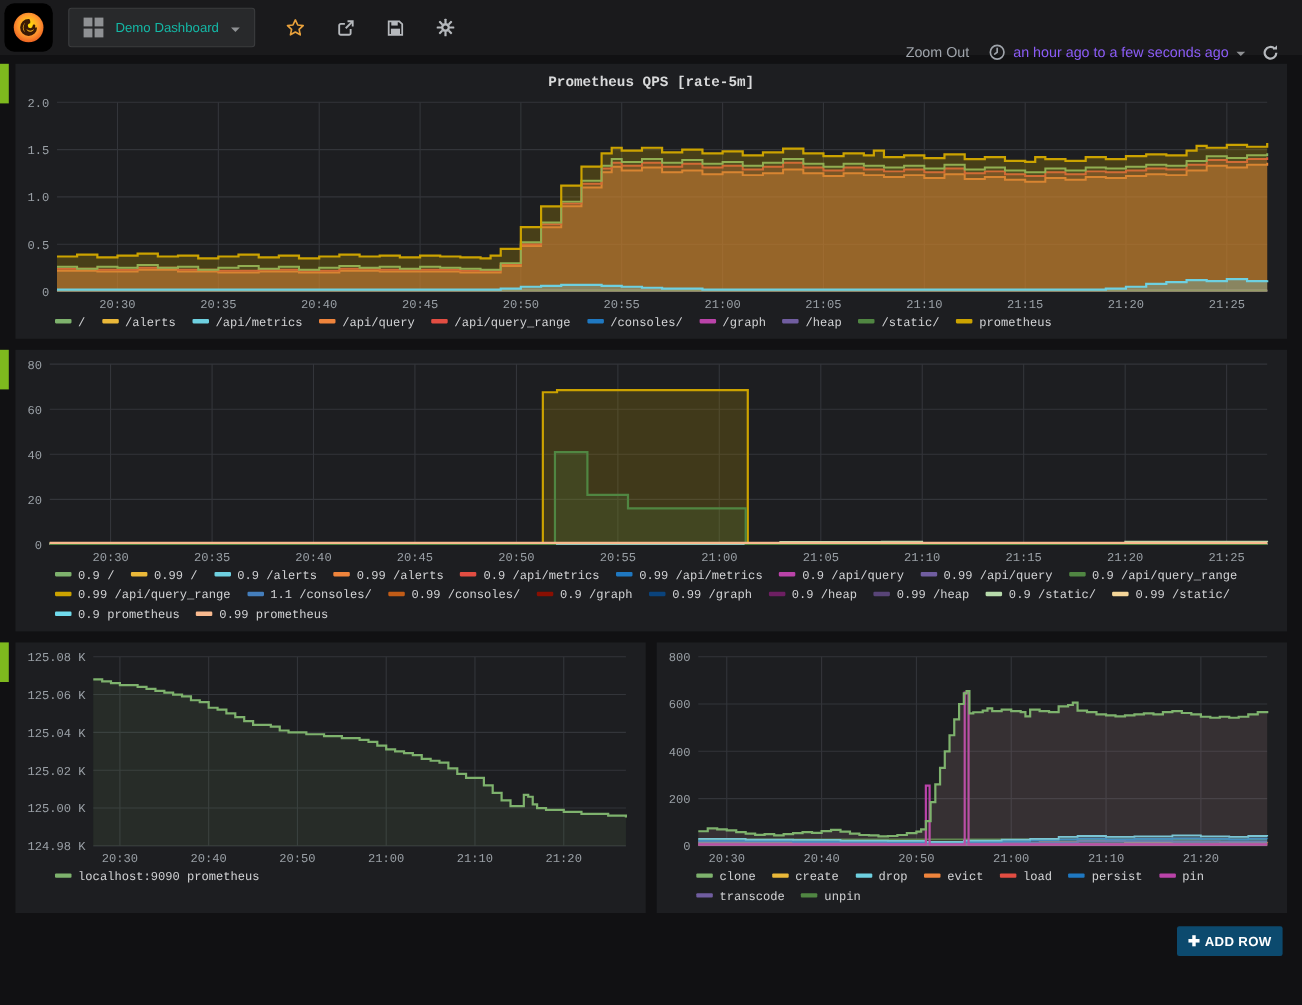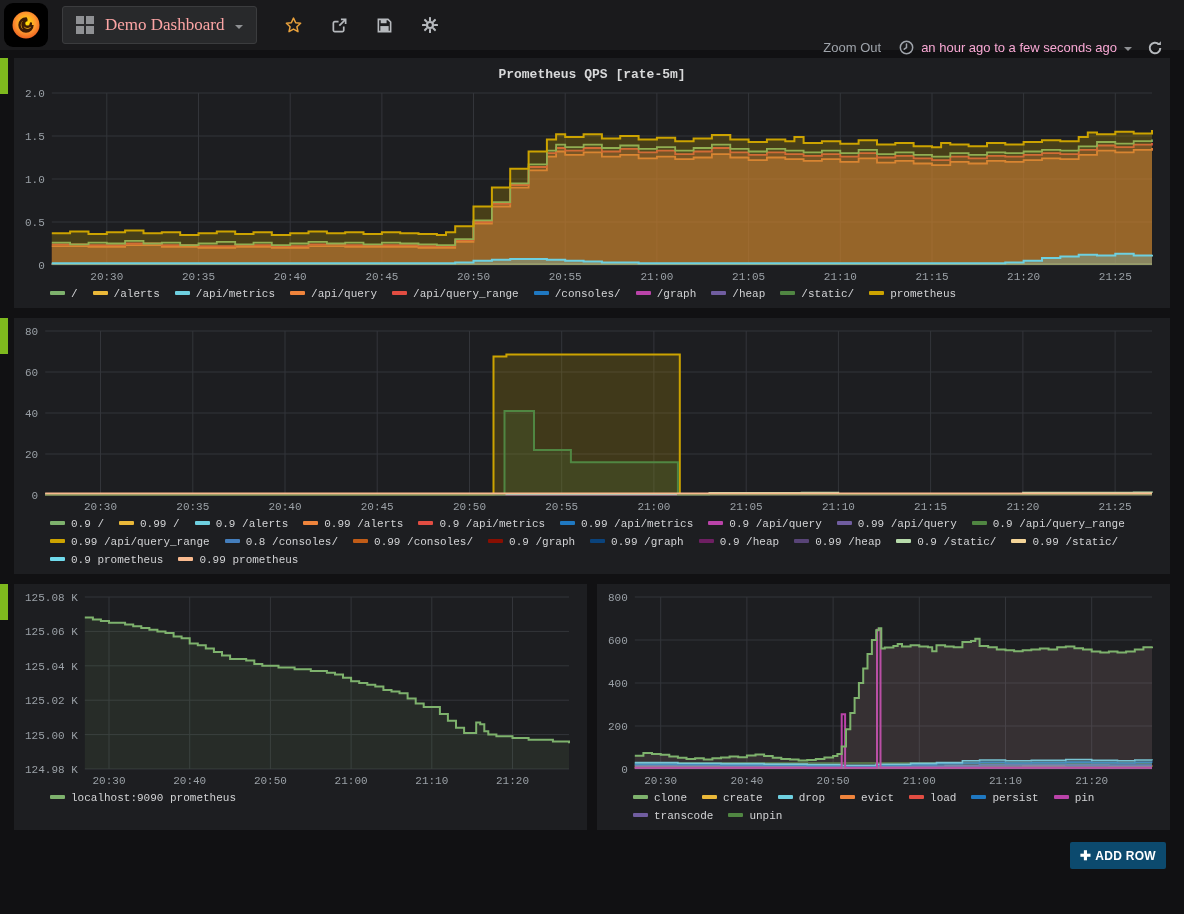--- a/index.html
+++ b/index.html
@@ -5,30 +5,30 @@
   * { box-sizing: border-box; }
   html,body { margin:0; padding:0; }
   body {
     width:1184px; height:914px; overflow:hidden;
     background:#111113; color:#d8d9da;
     font-family:"Liberation Sans", sans-serif;
   }
   
   .navbar { height:50px; background:#1a1a1c; display:flex; align-items:center; padding:0 14px 0 4px; }
   .logo { width:44px; height:44px; background:#000; border-radius:9px; display:flex; align-items:center; justify-content:center; cursor:pointer; }
-  .dash-btn { display:flex; align-items:center; gap:11px; background:#28292b; border:1px solid #3b3c3e; border-radius:3px; color:#fca5a5; font-size:17px; padding:8px 13px; margin-left:14px; cursor:pointer; font-family:Liberation Serif, serif; }
+  .dash-btn { display:flex; align-items:center; gap:11px; background:#28292b; border:1px solid #3b3c3e; border-radius:3px; color:#14b8a6; font-size:12px; padding:8px 13px; margin-left:14px; cursor:pointer; font-family:Liberation Sans, sans-serif; }
   .grid-icon { display:grid; grid-template-columns:8px 8px; gap:2px; }
   .grid-icon span { width:8px; height:8px; background:#8f9194; }
   .caret { width:0; height:0; border-left:5px solid transparent; border-right:5px solid transparent; border-top:5px solid #8f9194; display:inline-block; }
   .caret.sm { border-left-width:4px; border-right-width:4px; border-top-width:4px; margin-top:4px; }
   .nav-icons { display:flex; align-items:center; gap:14px; margin-left:20px; }
   .icon-btn { background:none; border:none; padding:5px 7px; cursor:pointer; line-height:0; }
   .nav-right { margin-left:auto; display:flex; align-items:flex-end; color:#9fa4ab; font-size:13px; }
   .text-btn { background:none; border:none; color:#9fa4ab; font-size:13px; cursor:pointer; font-family:inherit; padding:6px 10px; }
-  .time-btn { display:flex; align-items:center; gap:7px; background:none; border:none; color:#f9a8d4; font-size:13px; cursor:pointer; font-family:inherit; padding:6px 8px;margin-top:44px; }
+  .time-btn { display:flex; align-items:center; gap:7px; background:none; border:none; color:#8b5cf6; font-size:13px; cursor:pointer; font-family:inherit; padding:6px 8px;margin-top:44px; }
   
   .row { display:flex; gap:10px; position:relative; margin:8px 14px 10px 0; padding-left:14px; }
   .row-tab { position:absolute; left:0; top:0; width:8px; height:36px; cursor:pointer; }
   .panel { background:#1d1e21; flex:1; padding:5px 6px 2px; min-width:0;font-family:Liberation Mono, monospace; }
   .panel-title { text-align:center; font-weight:bold; font-size:13px; color:#d8d9da; padding:4px 0 3px; cursor:pointer; }
   .chart { width:100%; }
   .legend { display:flex; flex-wrap:wrap; align-items:center; padding:3px 6px 6px 30px; column-gap:15px; row-gap:6px; font-size:11px; color:#d2d3d5; }
   .legend-item { white-space:nowrap; cursor:pointer; }
   .legend-chip { display:inline-block; width:15px; height:4px; border-radius:1px; margin-right:6px; vertical-align:2px; }
   
@@ -257,21 +257,21 @@
         <span class="legend-item"><span class="legend-chip" style="background:#7EB26D"></span><span>0.9 /</span></span>
         <span class="legend-item"><span class="legend-chip" style="background:#EAB839"></span><span>0.99 /</span></span>
         <span class="legend-item"><span class="legend-chip" style="background:#6ED0E0"></span><span>0.9 /alerts</span></span>
         <span class="legend-item"><span class="legend-chip" style="background:#EF843C"></span><span>0.99 /alerts</span></span>
         <span class="legend-item"><span class="legend-chip" style="background:#E24D42"></span><span>0.9 /api/metrics</span></span>
         <span class="legend-item"><span class="legend-chip" style="background:#1F78C1"></span><span>0.99 /api/metrics</span></span>
         <span class="legend-item"><span class="legend-chip" style="background:#BA43A9"></span><span>0.9 /api/query</span></span>
         <span class="legend-item"><span class="legend-chip" style="background:#705DA0"></span><span>0.99 /api/query</span></span>
         <span class="legend-item"><span class="legend-chip" style="background:#508642"></span><span>0.9 /api/query_range</span></span>
         <span class="legend-item"><span class="legend-chip" style="background:#CCA300"></span><span>0.99 /api/query_range</span></span>
-        <span class="legend-item"><span class="legend-chip" style="background:#447EBC"></span><span>0.8 /consoles/</span></span>
+        <span class="legend-item"><span class="legend-chip" style="background:#447EBC"></span><span>1.1 /consoles/</span></span>
         <span class="legend-item"><span class="legend-chip" style="background:#C15C17"></span><span>0.99 /consoles/</span></span>
         <span class="legend-item"><span class="legend-chip" style="background:#890F02"></span><span>0.9 /graph</span></span>
         <span class="legend-item"><span class="legend-chip" style="background:#0A437C"></span><span>0.99 /graph</span></span>
         <span class="legend-item"><span class="legend-chip" style="background:#6D1F62"></span><span>0.9 /heap</span></span>
         <span class="legend-item"><span class="legend-chip" style="background:#584477"></span><span>0.99 /heap</span></span>
         <span class="legend-item"><span class="legend-chip" style="background:#B7DBAB"></span><span>0.9 /static/</span></span>
         <span class="legend-item"><span class="legend-chip" style="background:#F4D598"></span><span>0.99 /static/</span></span>
         <span class="legend-item"><span class="legend-chip" style="background:#70DBED"></span><span>0.9 prometheus</span></span>
         <span class="legend-item"><span class="legend-chip" style="background:#F9BA8F"></span><span>0.99 prometheus</span></span>
       </div>

